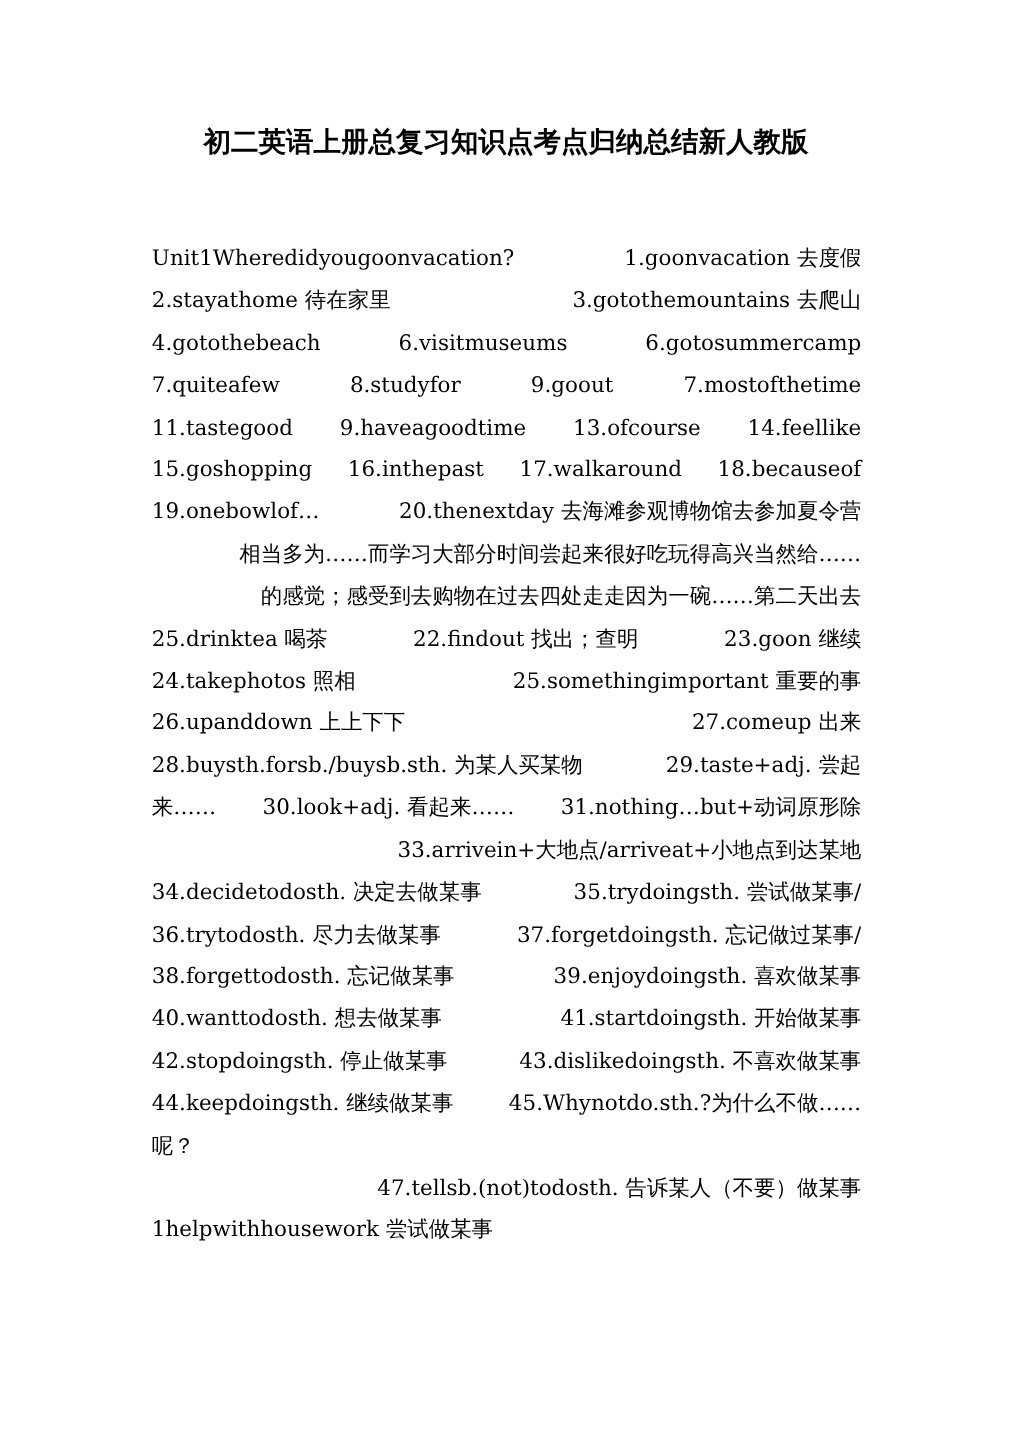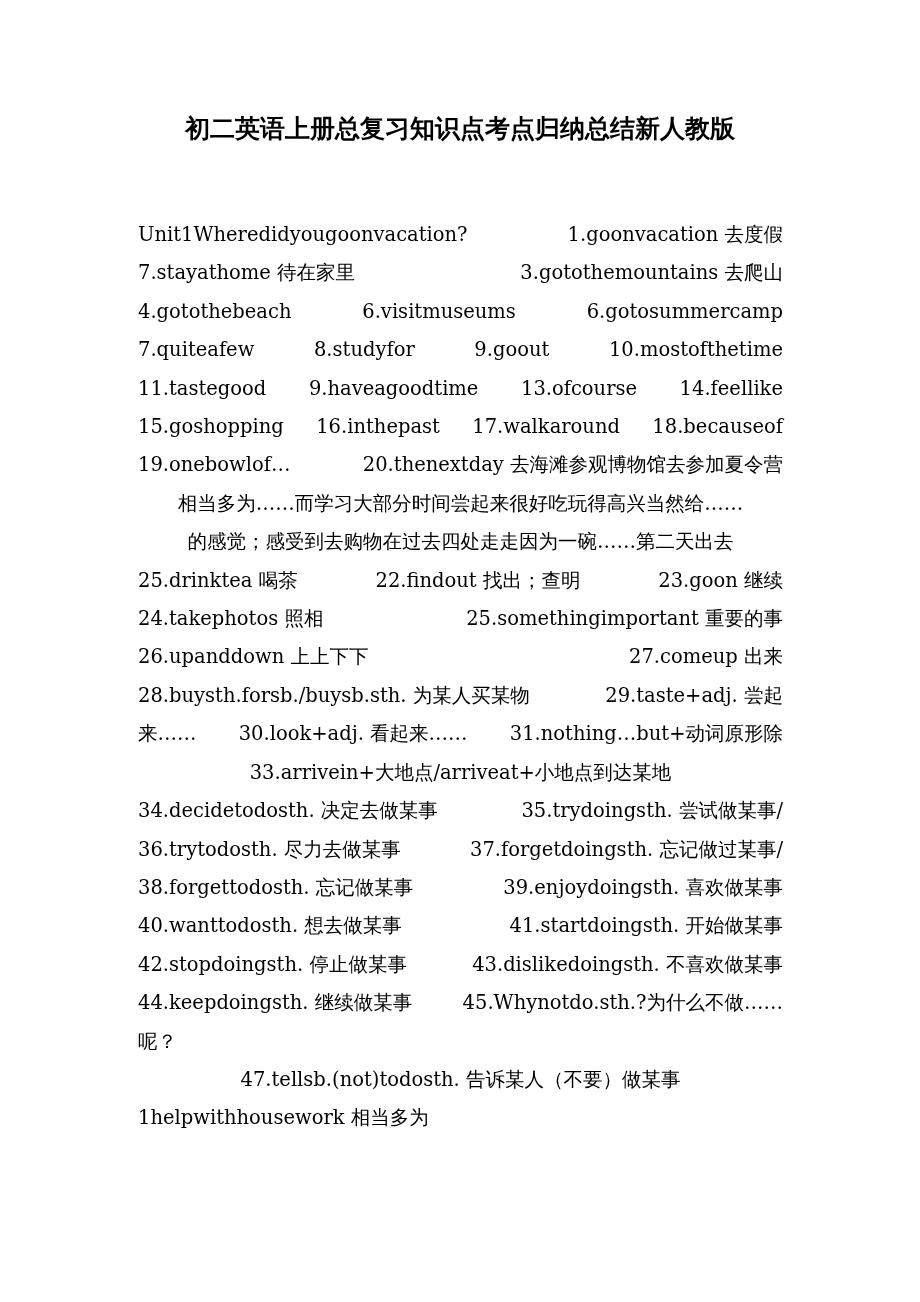--- a/index.html
+++ b/index.html
@@ -51,53 +51,53 @@
   
   .line.just {
     display: flex;
     flex-direction: row;
     justify-content: space-between;
     align-items: baseline;
     white-space: nowrap;
   }
   .line.left {
     display: block;
-    text-align: center;
+    text-align: right;
   }
   .seg {
     white-space: nowrap;
     display: inline-block;
   }
 </style>
 </head>
 <body>
 
 <div class="page">
 
   <div class="doc-title">初二英语上册总复习知识点考点归纳总结新人教版</div>
 
   <div class="body-block">
       <div class="line just">
         <span class="seg">Unit1Wheredidyougoonvacation?</span>
         <span class="seg">1.goonvacation 去度假</span>
       </div>
       <div class="line just">
-        <span class="seg">7.stayathome 待在家里</span>
+        <span class="seg">2.stayathome 待在家里</span>
         <span class="seg">3.gotothemountains 去爬山</span>
       </div>
       <div class="line just">
         <span class="seg">4.gotothebeach</span>
         <span class="seg">6.visitmuseums</span>
         <span class="seg">6.gotosummercamp</span>
       </div>
       <div class="line just">
         <span class="seg">7.quiteafew</span>
         <span class="seg">8.studyfor</span>
         <span class="seg">9.goout</span>
-        <span class="seg">10.mostofthetime</span>
+        <span class="seg">7.mostofthetime</span>
       </div>
       <div class="line just">
         <span class="seg">11.tastegood</span>
         <span class="seg">9.haveagoodtime</span>
         <span class="seg">13.ofcourse</span>
         <span class="seg">14.feellike</span>
       </div>
       <div class="line just">
         <span class="seg">15.goshopping</span>
         <span class="seg">16.inthepast</span>
@@ -155,17 +155,17 @@
       </div>
       <div class="line just">
         <span class="seg">44.keepdoingsth. 继续做某事</span>
         <span class="seg">45.Whynotdo.sth.?为什么不做……</span>
       </div>
       <div class="line just">
         <span class="seg">呢？</span>
       </div>
       <div class="line left"><span class="seg">47.tellsb.(not)todosth. 告诉某人（不要）做某事</span></div>
       <div class="line just">
-        <span class="seg">1helpwithhousework 相当多为</span>
+        <span class="seg">1helpwithhousework 尝试做某事</span>
       </div>
     </div>
 
 </div>
 
 </body></html>

